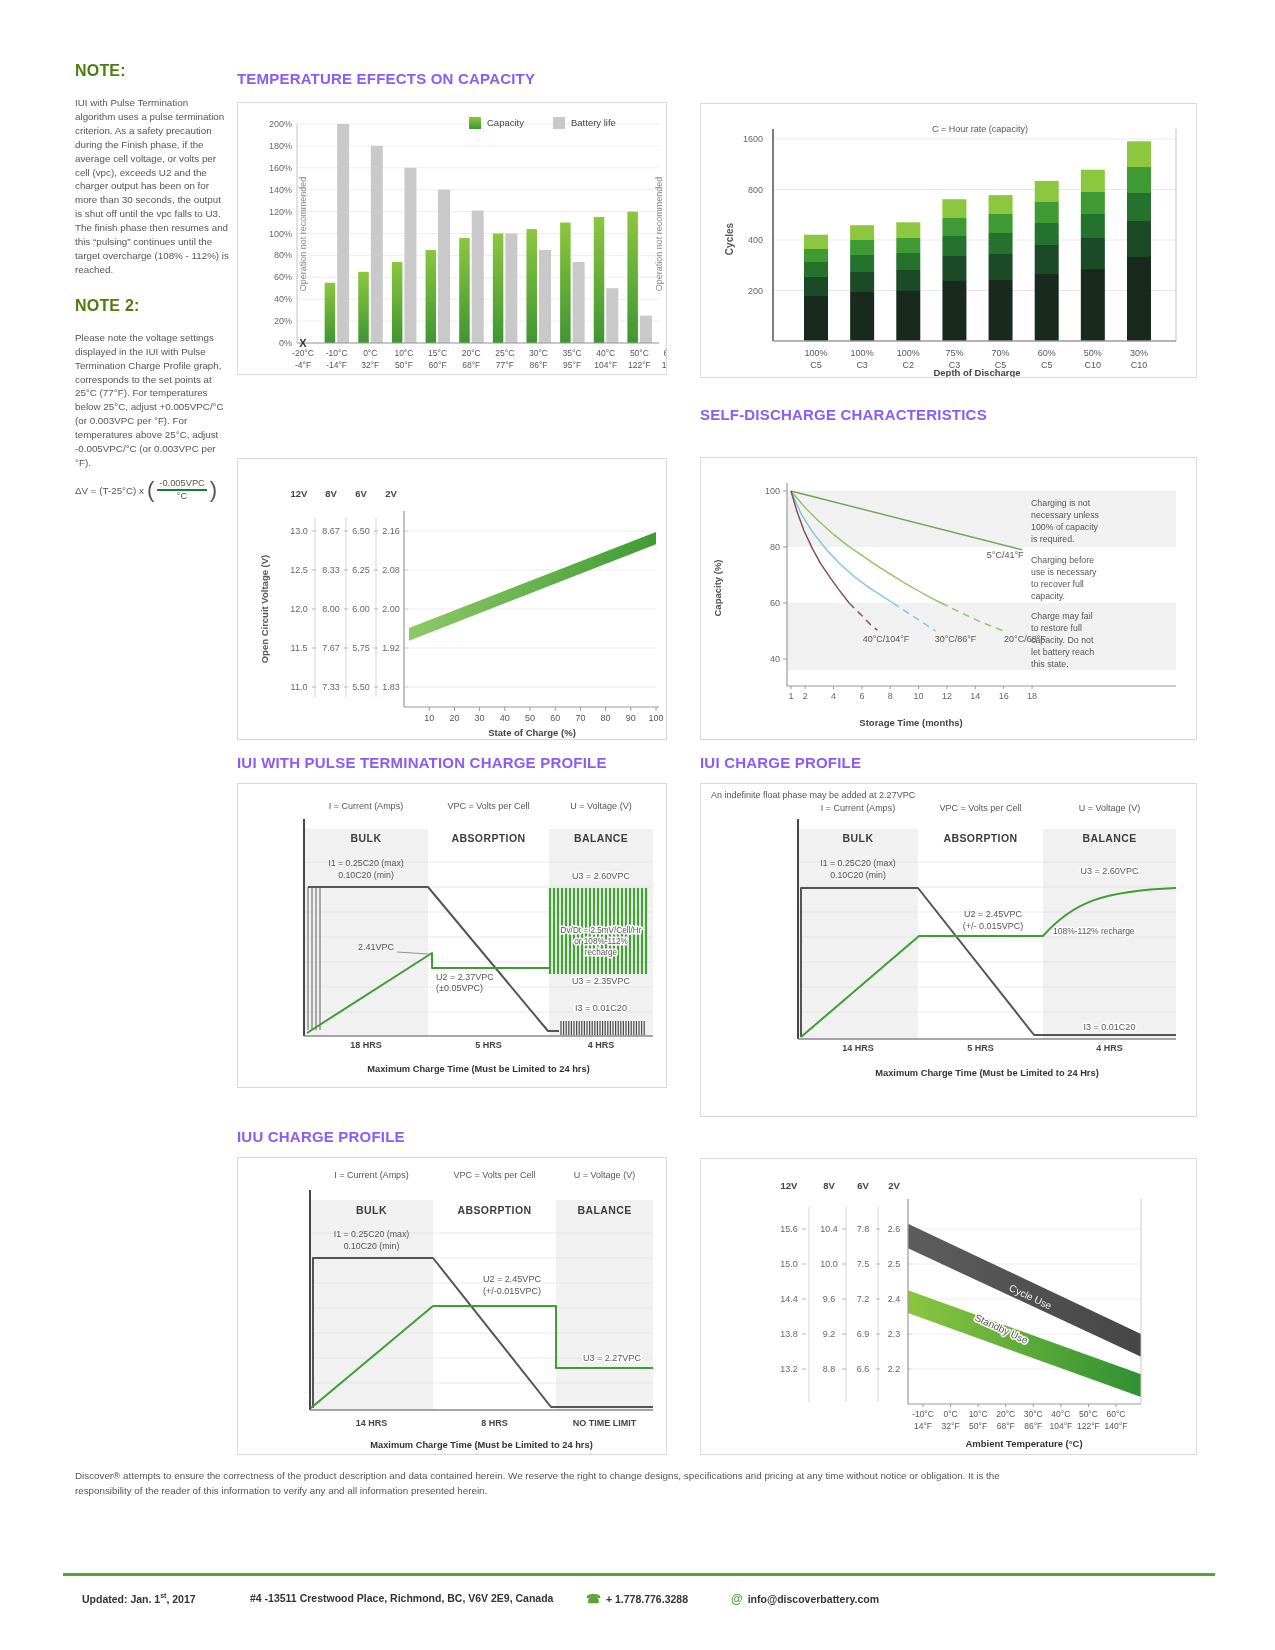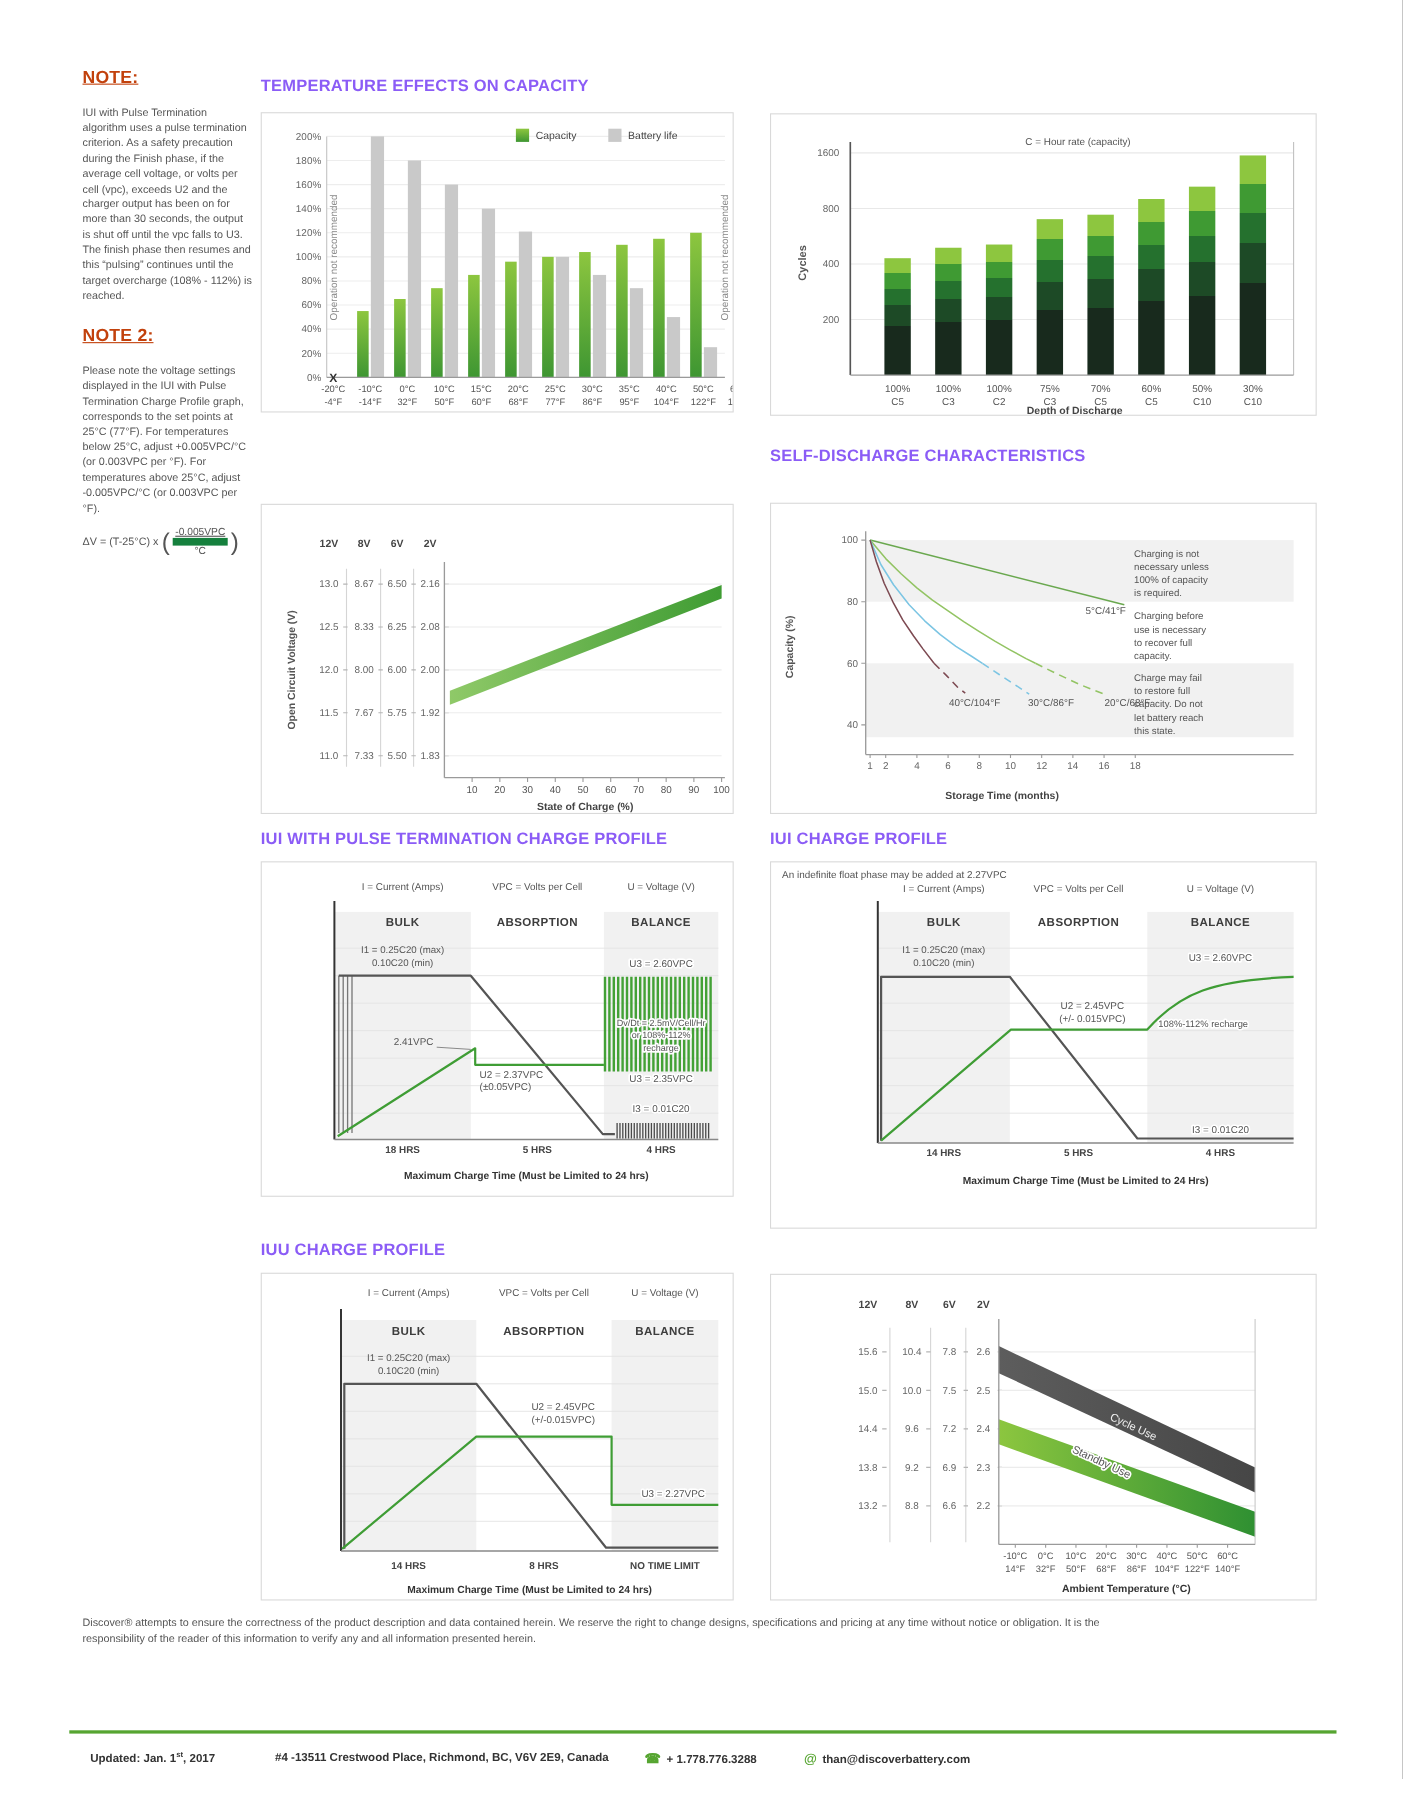--- a/index.html
+++ b/index.html
@@ -4,26 +4,26 @@
 <style>
   html,body{margin:0;padding:0;background:#9a9a9a;}
   .page{position:relative;width:1275px;height:1650px;background:#ffffff;margin:0 auto;
         font-family:"Liberation Sans",sans-serif;overflow:hidden;}
   h2.sec{position:absolute;margin:0;color:#8b5cf6;font-size:15px;font-weight:bold;
          letter-spacing:.2px;line-height:21px;white-space:nowrap;}
   .panel{position:absolute;background:#fff;border:1px solid #d9d9d9;box-sizing:border-box;}
   svg{display:block;}
   svg text{font-family:"Liberation Sans",sans-serif;}
   .notes{position:absolute;left:75px;top:62px;width:155px;}
-  .notes h3{margin:0 0 4px 0;color:#c2410c;font-size:16px;letter-spacing:.2px;text-decoration:underline;}
+  .notes h3{margin:0 0 4px 0;color:#4d7c0f;font-size:16px;letter-spacing:.2px;}
   .notes p{margin:16px 0 20px 0;font-size:9.8px;line-height:1.42;color:#555;}
   .formula{display:flex;align-items:center;gap:3px;font-size:9.8px;color:#555;margin-top:2px;}
   .paren{font-size:22px;font-weight:300;color:#555;line-height:1;}
   .frac{display:inline-flex;flex-direction:column;text-align:center;font-size:9.3px;line-height:1.25;}
-  .frac .num{border-bottom:7px solid #15803d;padding:0 2px;text-decoration:underline;}
+  .frac .num{border-bottom:2px solid #15803d;padding:0 2px;}
   .disclaimer{position:absolute;left:75px;top:1458px;width:975px;font-size:9.8px;
               color:#555;line-height:1.55;}
   .footer-line{position:absolute;left:63px;top:1573px;width:1152px;height:3px;background:#56a531;}
   .footer-box{position:absolute;left:913px;top:1573px;width:302px;height:47px;background:#56a531;
               color:#fff;display:flex;align-items:center;justify-content:center;
               font-size:23px;font-weight:bold;letter-spacing:.2px;}
   .fitem{position:absolute;top:1592px;font-size:10.5px;font-weight:bold;color:#333;white-space:nowrap;}
   .fitem .icon{color:#56a531;font-weight:bold;margin-right:5px;font-size:12px;}
   sup{font-size:7px;}
 </style>
@@ -624,15 +624,15 @@
 
   <div class="footer-line"></div>
   <div class="fitem" style="left:82px">
     <span>Updated: Jan. 1</span><sup>st</sup><span>, 2017</span>
   </div>
   <div class="fitem" style="left:250px">#4 -13511 Crestwood Place, Richmond, BC, V6V 2E9, Canada</div>
   <div class="fitem" style="left:586px">
     <span class="icon">☎</span><span>+ 1.778.776.3288</span>
   </div>
   <div class="fitem" style="left:731px">
-    <span class="icon">@</span><span>than@discoverbattery.com</span>
+    <span class="icon">@</span><span>info@discoverbattery.com</span>
   </div>
 </div>
 
 </body></html>

